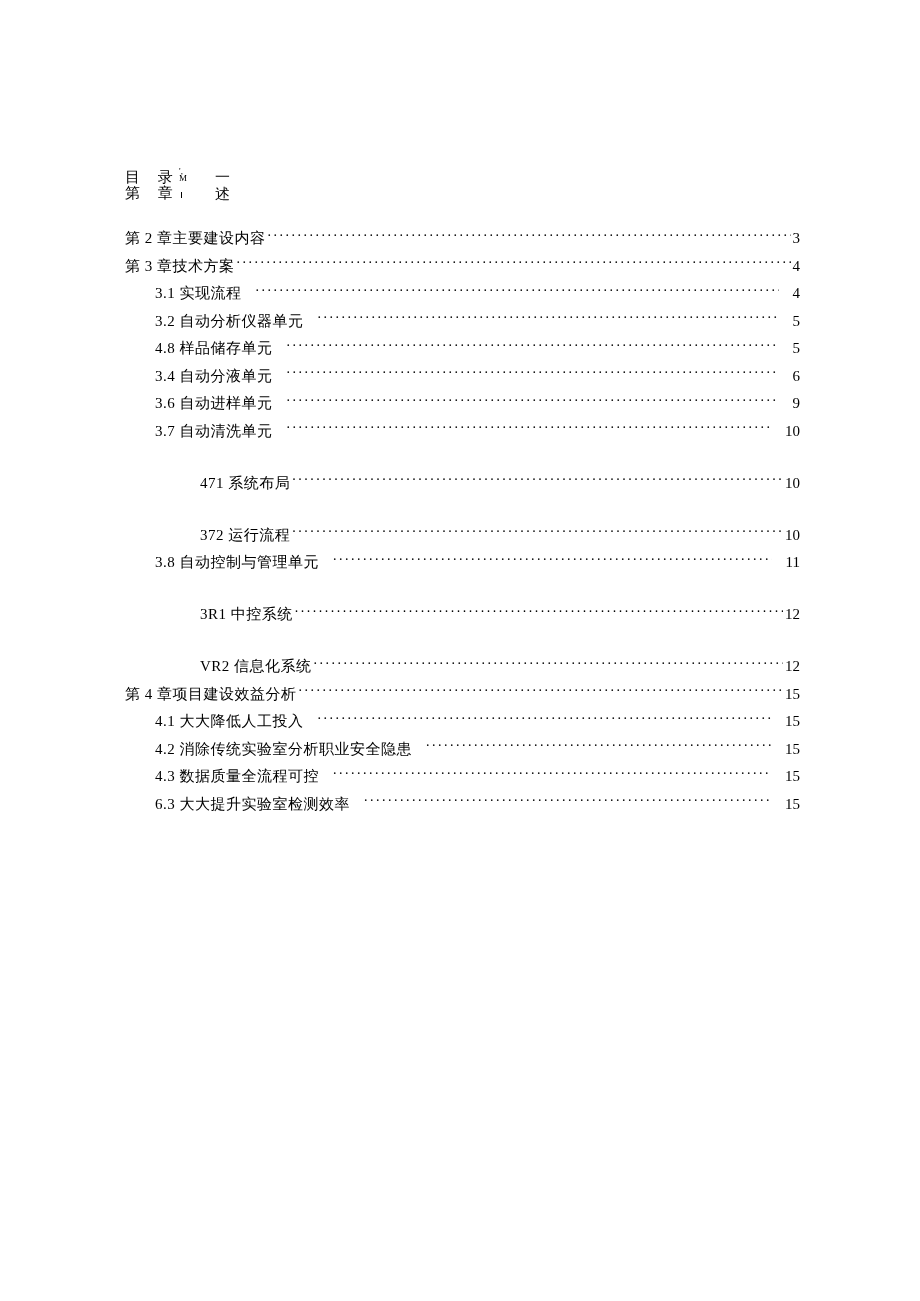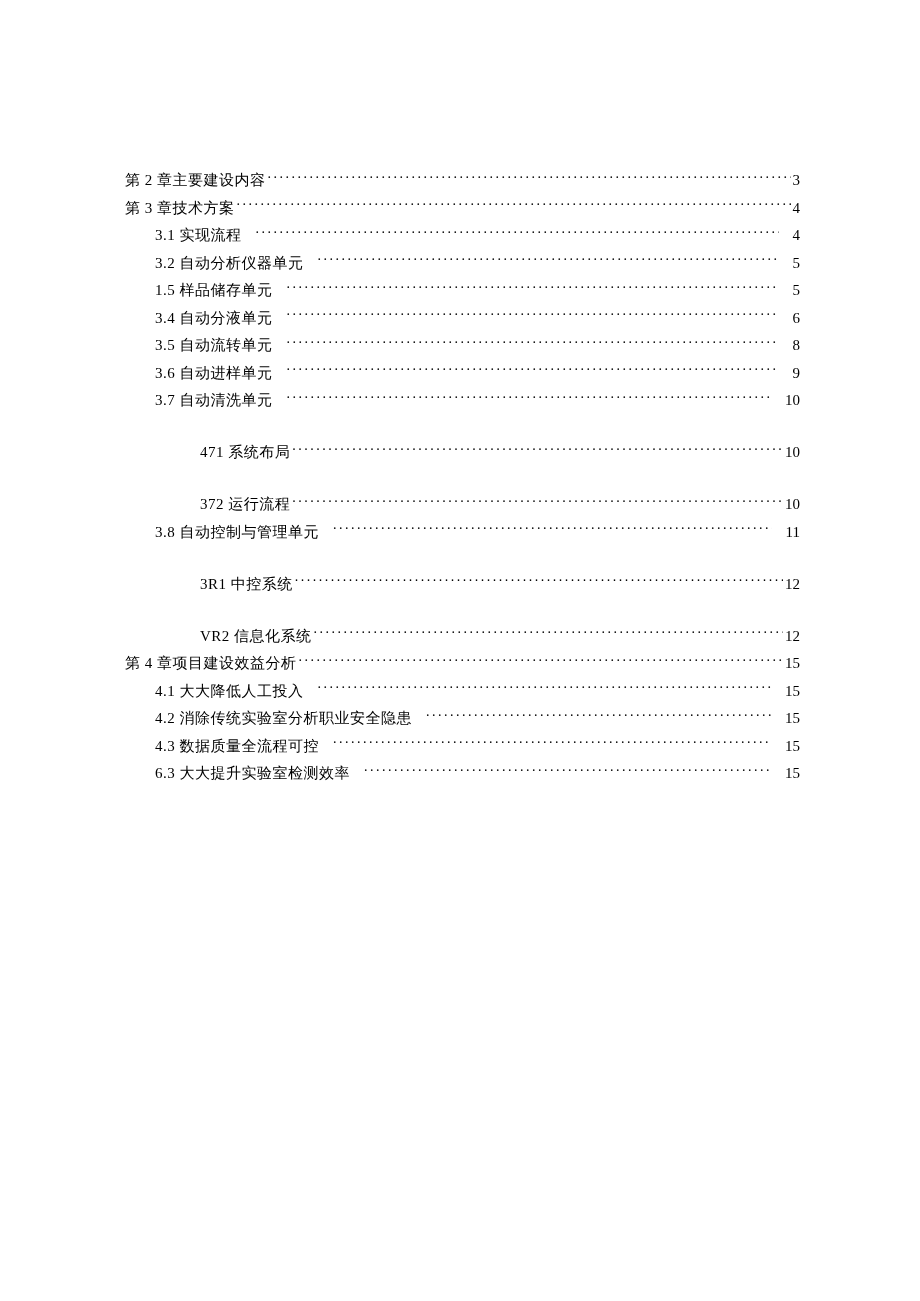--- a/index.html
+++ b/index.html
@@ -81,20 +81,29 @@
       font-size: 15px;
     }
     .indent-1 { padding-left: 30px; gap: 12px; }
     .indent-2 { padding-left: 75px; margin-top: 28px; }
   </style>
 </head>
 <body>
 
 <div class="page">
 
+  <div class="header-combined">
+    <span class="hl a">目 录</span>
+    <span class="hl c">' ,</span>
+    <span class="hl d">M</span>
+    <span class="hl e">一</span>
+    <span class="hl b">第 章</span>
+    <span class="hl f"><span class="tiny-line"></span></span>
+    <span class="hl g">述</span>
+  </div>
 
   <div class="toc" id="toc-container">
   <div class="toc-entry indent-0">
         <span class="label">第 2 章主要建设内容</span>
         <span class="dots"></span>
         <span class="page">3</span>
       </div>
       <div class="toc-entry indent-0">
         <span class="label">第 3 章技术方案</span>
         <span class="dots"></span>
@@ -104,33 +113,28 @@
         <span class="label">3.1 实现流程</span>
         <span class="dots"></span>
         <span class="page">4</span>
       </div>
       <div class="toc-entry indent-1">
         <span class="label">3.2 自动分析仪器单元</span>
         <span class="dots"></span>
         <span class="page">5</span>
       </div>
       <div class="toc-entry indent-1">
-        <span class="label">1.5 样品储存单元</span>
+        <span class="label">4.8 样品储存单元</span>
         <span class="dots"></span>
         <span class="page">5</span>
       </div>
       <div class="toc-entry indent-1">
         <span class="label">3.4 自动分液单元</span>
         <span class="dots"></span>
         <span class="page">6</span>
-      </div>
-      <div class="toc-entry indent-1">
-        <span class="label">3.5 自动流转单元</span>
-        <span class="dots"></span>
-        <span class="page">8</span>
       </div>
       <div class="toc-entry indent-1">
         <span class="label">3.6 自动进样单元</span>
         <span class="dots"></span>
         <span class="page">9</span>
       </div>
       <div class="toc-entry indent-1">
         <span class="label">3.7 自动清洗单元</span>
         <span class="dots"></span>
         <span class="page">10</span>

